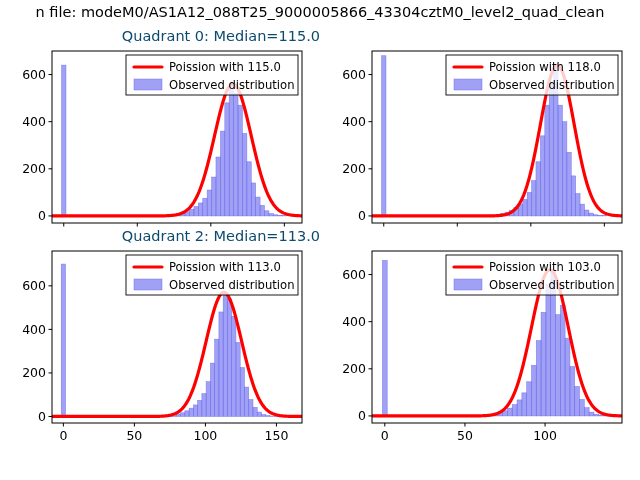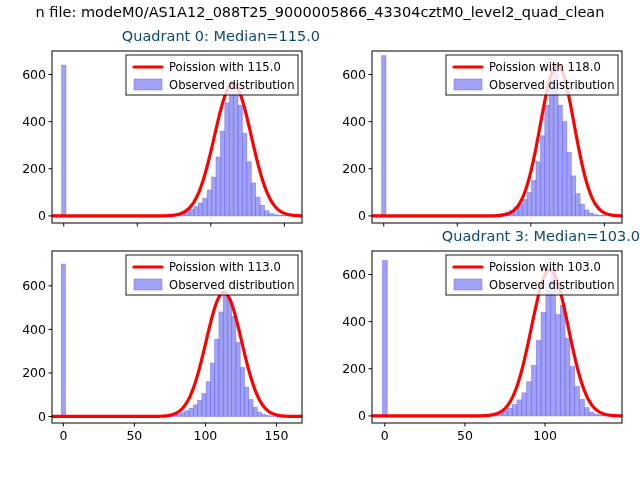--- a/index.html
+++ b/index.html
@@ -182,20 +182,21 @@
           <rect x="126" y="27" width="172" height="40" fill="#ffffff" fill-opacity="0.8" stroke="#000000" stroke-width="0.9"></rect>
           <line x1="134" y1="39" x2="162" y2="39" stroke="#ff0000" stroke-width="3.2" stroke-linecap="round"></line>
           <text x="169" y="43.2" class="legendlabel">Poission with 118.0</text>
           <rect x="134" y="51" width="28" height="11" fill="#6666ee" fill-opacity="0.62" stroke="#6666ee" stroke-opacity="0.7" stroke-width="0.6"></rect>
           <text x="169" y="61.2" class="legendlabel">Observed distribution</text>
         </g>
       </svg>
   </div>
 
   <div class="panel" id="panel2" style="left:0px; top:228px; width:320px; height:215px;">
+    <div class="panel-title">Quadrant 2: Median=113.0</div>
     <svg id="svg2" width="320" height="215">
         <defs>
           <clipPath id="clip2">
             <rect x="52" y="23" width="250" height="172"></rect>
           </clipPath>
         </defs>
         <g clip-path="url(#clip2)">
           <g>
             <rect x="61.23295454545455" y="36.063291139240505" width="4.26136363636364" height="152.40506329113924" fill="#6666ee" fill-opacity="0.62" stroke="#6666ee" stroke-width="0.6" stroke-opacity="0.7"></rect>
             <rect x="163.5056818181818" y="188.03291139240505" width="4.261363636363626" height="0.43544303797469297" fill="#6666ee" fill-opacity="0.62" stroke="#6666ee" stroke-width="0.6" stroke-opacity="0.7"></rect>
@@ -249,21 +250,20 @@
           <rect x="126" y="27" width="172" height="40" fill="#ffffff" fill-opacity="0.8" stroke="#000000" stroke-width="0.9"></rect>
           <line x1="134" y1="39" x2="162" y2="39" stroke="#ff0000" stroke-width="3.2" stroke-linecap="round"></line>
           <text x="169" y="43.2" class="legendlabel">Poission with 113.0</text>
           <rect x="134" y="51" width="28" height="11" fill="#6666ee" fill-opacity="0.62" stroke="#6666ee" stroke-opacity="0.7" stroke-width="0.6"></rect>
           <text x="169" y="61.2" class="legendlabel">Observed distribution</text>
         </g>
       </svg>
   </div>
 
   <div class="panel" id="panel3" style="left:320px; top:228px; width:320px; height:215px;">
-    <div class="panel-title">Quadrant 3: Median=103.0</div>
     <svg id="svg3" width="320" height="215">
         <defs>
           <clipPath id="clip3">
             <rect x="52" y="23" width="250" height="172"></rect>
           </clipPath>
         </defs>
         <g clip-path="url(#clip3)">
           <g>
             <rect x="62.416666666666664" y="32.42465753424656" width="4.807692307692314" height="155.5068493150685" fill="#6666ee" fill-opacity="0.62" stroke="#6666ee" stroke-width="0.6" stroke-opacity="0.7"></rect>
             <rect x="163.37820512820514" y="186.9890410958904" width="4.807692307692321" height="0.9424657534246705" fill="#6666ee" fill-opacity="0.62" stroke="#6666ee" stroke-width="0.6" stroke-opacity="0.7"></rect>

